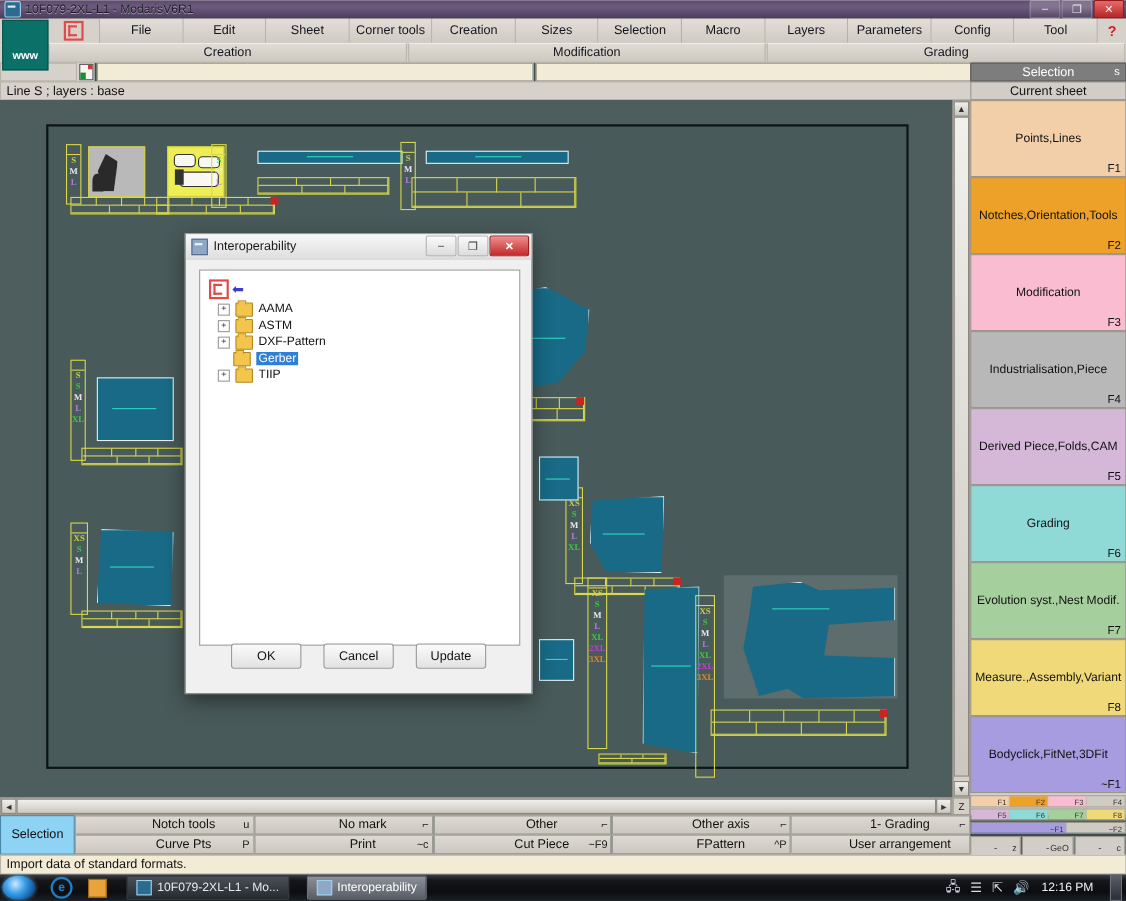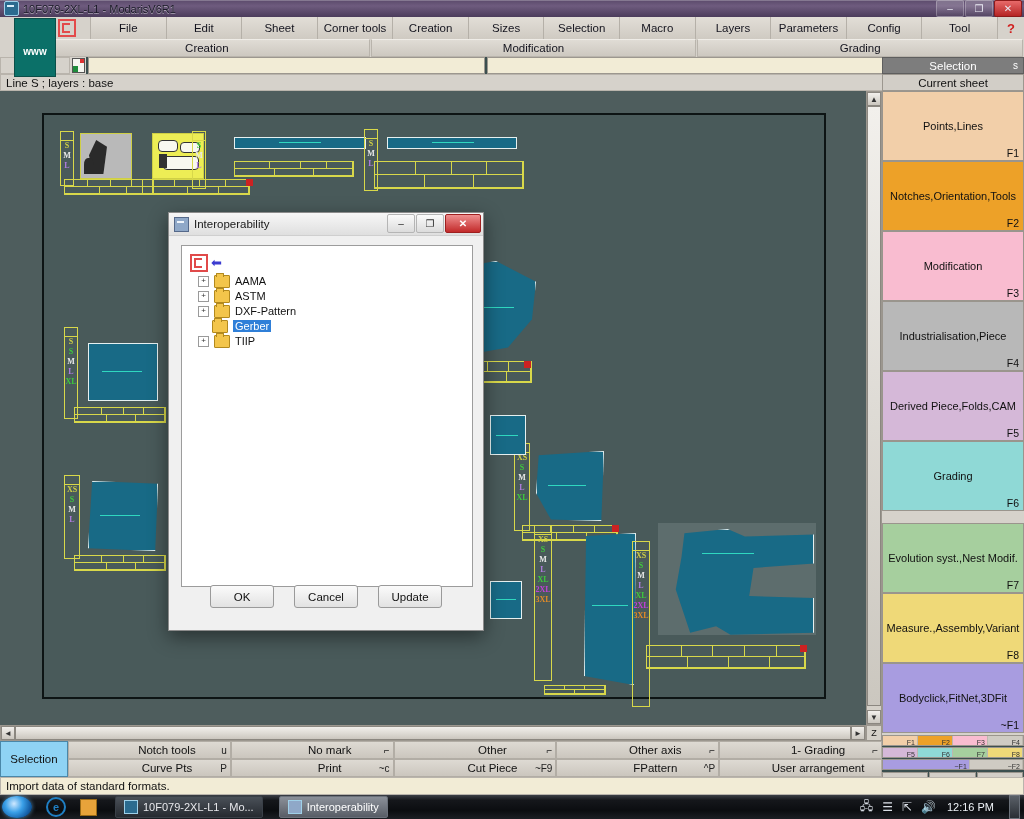--- a/index.html
+++ b/index.html
@@ -27,22 +27,22 @@
   .tb-btn{width:26px;height:15px;margin-left:1px;color:#e9e9f2;font-size:10px;
     display:flex;align-items:center;justify-content:center;
     background:linear-gradient(180deg,rgba(255,255,255,.22),rgba(255,255,255,.04));
     border:1px solid rgba(255,255,255,.25);border-radius:2px;}
   .tb-btn.close{background:linear-gradient(180deg,#e86a6a,#b52525);border-color:#8d1a1a;}
 
   
   .menubar{position:absolute;left:0;top:17px;width:1024px;height:22px;
     background:#d6d2cb;display:flex;align-items:stretch;}
   .www{width:40px;background:#0b7068;color:#ffffff;font-size:10px;font-weight:bold;
-    display:flex;align-items:flex-end;justify-content:center;padding-bottom:19px;
-    height:38px;margin-top:0;position:absolute;left:14px;top:18px;z-index:4;
+    display:flex;align-items:flex-end;justify-content:center;padding-bottom:6px;
+    height:38px;margin-top:0;position:absolute;left:2px;top:18px;z-index:4;
     border:1px solid #0a4f49;}
   .menu-logo{width:46px;display:flex;align-items:center;justify-content:center;
     border-right:1px solid #b5b0a8;background:#d6d2cb;margin-left:44px;}
   .logo-glyph{width:14px;height:14px;border:2px solid #e34b4b;position:relative;}
   .logo-glyph:before{content:"";position:absolute;left:2px;top:2px;width:6px;height:6px;border:2px solid #e34b4b;border-right:none;}
   .menu-item{flex:1;display:flex;align-items:center;justify-content:center;
     border-right:1px solid #b5b0a8;color:#14141e;font-size:11.5px;
     background:linear-gradient(180deg,#e2ded7,#cfcac2);cursor:default;}
   .menu-help{width:26px;display:flex;align-items:center;justify-content:center;
     color:#d11f1f;font-weight:bold;font-size:13px;background:#d6d2cb;}
@@ -574,21 +574,21 @@
       <span class="fk">F4</span>
     </div>
     <div class="fkey" style="height:70px;background:#d5b8d8;">
       <span>Derived Piece,Folds,CAM</span>
       <span class="fk">F5</span>
     </div>
     <div class="fkey" style="height:70px;background:#8fd9d6;">
       <span>Grading</span>
       <span class="fk">F6</span>
     </div>
-    <div class="fkey" style="height:70px;background:#a6cf9e;margin-top:12px;">
+    <div class="fkey" style="height:70px;background:#a6cf9e;">
       <span>Evolution syst.,Nest Modif.</span>
       <span class="fk">F7</span>
     </div>
     <div class="fkey" style="height:70px;background:#efd978;">
       <span>Measure.,Assembly,Variant</span>
       <span class="fk">F8</span>
     </div>
     <div class="fkey" style="height:70px;background:#a89ce0;">
       <span>Bodyclick,FitNet,3DFit</span>
       <span class="fk">~F1</span>

